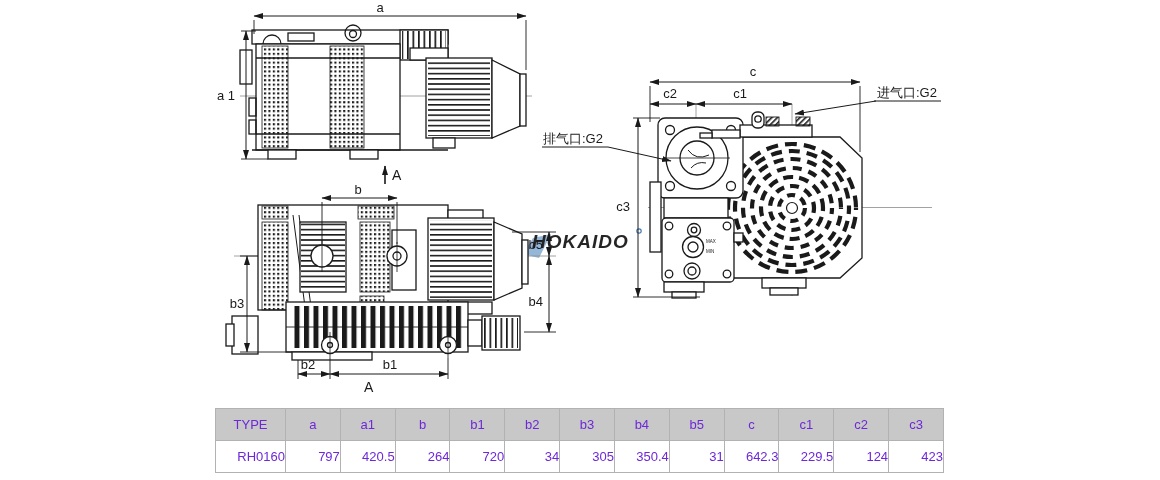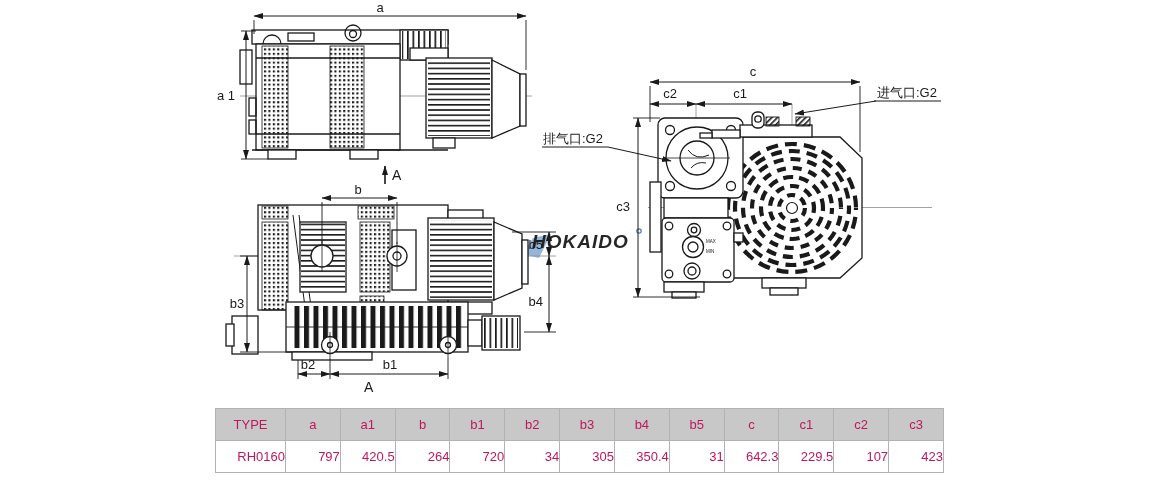--- a/index.html
+++ b/index.html
@@ -6,21 +6,21 @@
   .canvas{position:relative;width:1160px;height:480px;background:#fff;overflow:hidden;
           font-family:"Liberation Sans","DejaVu Sans",sans-serif;}
   svg{position:absolute;left:0;top:0;}
   svg text{font-family:"Liberation Sans","DejaVu Sans",sans-serif;fill:#1a1a1a;}
   .dimtxt{font-size:13px;}
   .bigtxt{font-size:14px;}
   .cntxt{font-size:13px;}
   .tinytxt{font-size:4.5px;}
   .wm{font-size:19px;font-weight:bold;font-style:italic;letter-spacing:1px;}
   .spec-table{position:absolute;left:215px;top:408px;width:729px;height:64px;
-              border-collapse:collapse;table-layout:fixed;font-size:13px;color:#be185d;}
+              border-collapse:collapse;table-layout:fixed;font-size:13px;color:#6d28d9;}
   .spec-table td,.spec-table th{border:1px solid #b2b2b2;text-align:center;vertical-align:middle;
               padding:0;height:31px;font-weight:normal;}
   .spec-table thead th{background:#c8c8c8;}
   .spec-table tbody td{background:#ffffff;text-align:right;}
 </style>
 </head>
 <body>
 
 <div class="canvas">
 
@@ -280,19 +280,19 @@
       <td>797</td>
       <td>420.5</td>
       <td>264</td>
       <td>720</td>
       <td>34</td>
       <td>305</td>
       <td>350.4</td>
       <td>31</td>
       <td>642.3</td>
       <td>229.5</td>
-      <td>107</td>
+      <td>124</td>
       <td>423</td>
     </tr>
   </tbody>
 </table>
 
 </div>
 
 </body></html>

